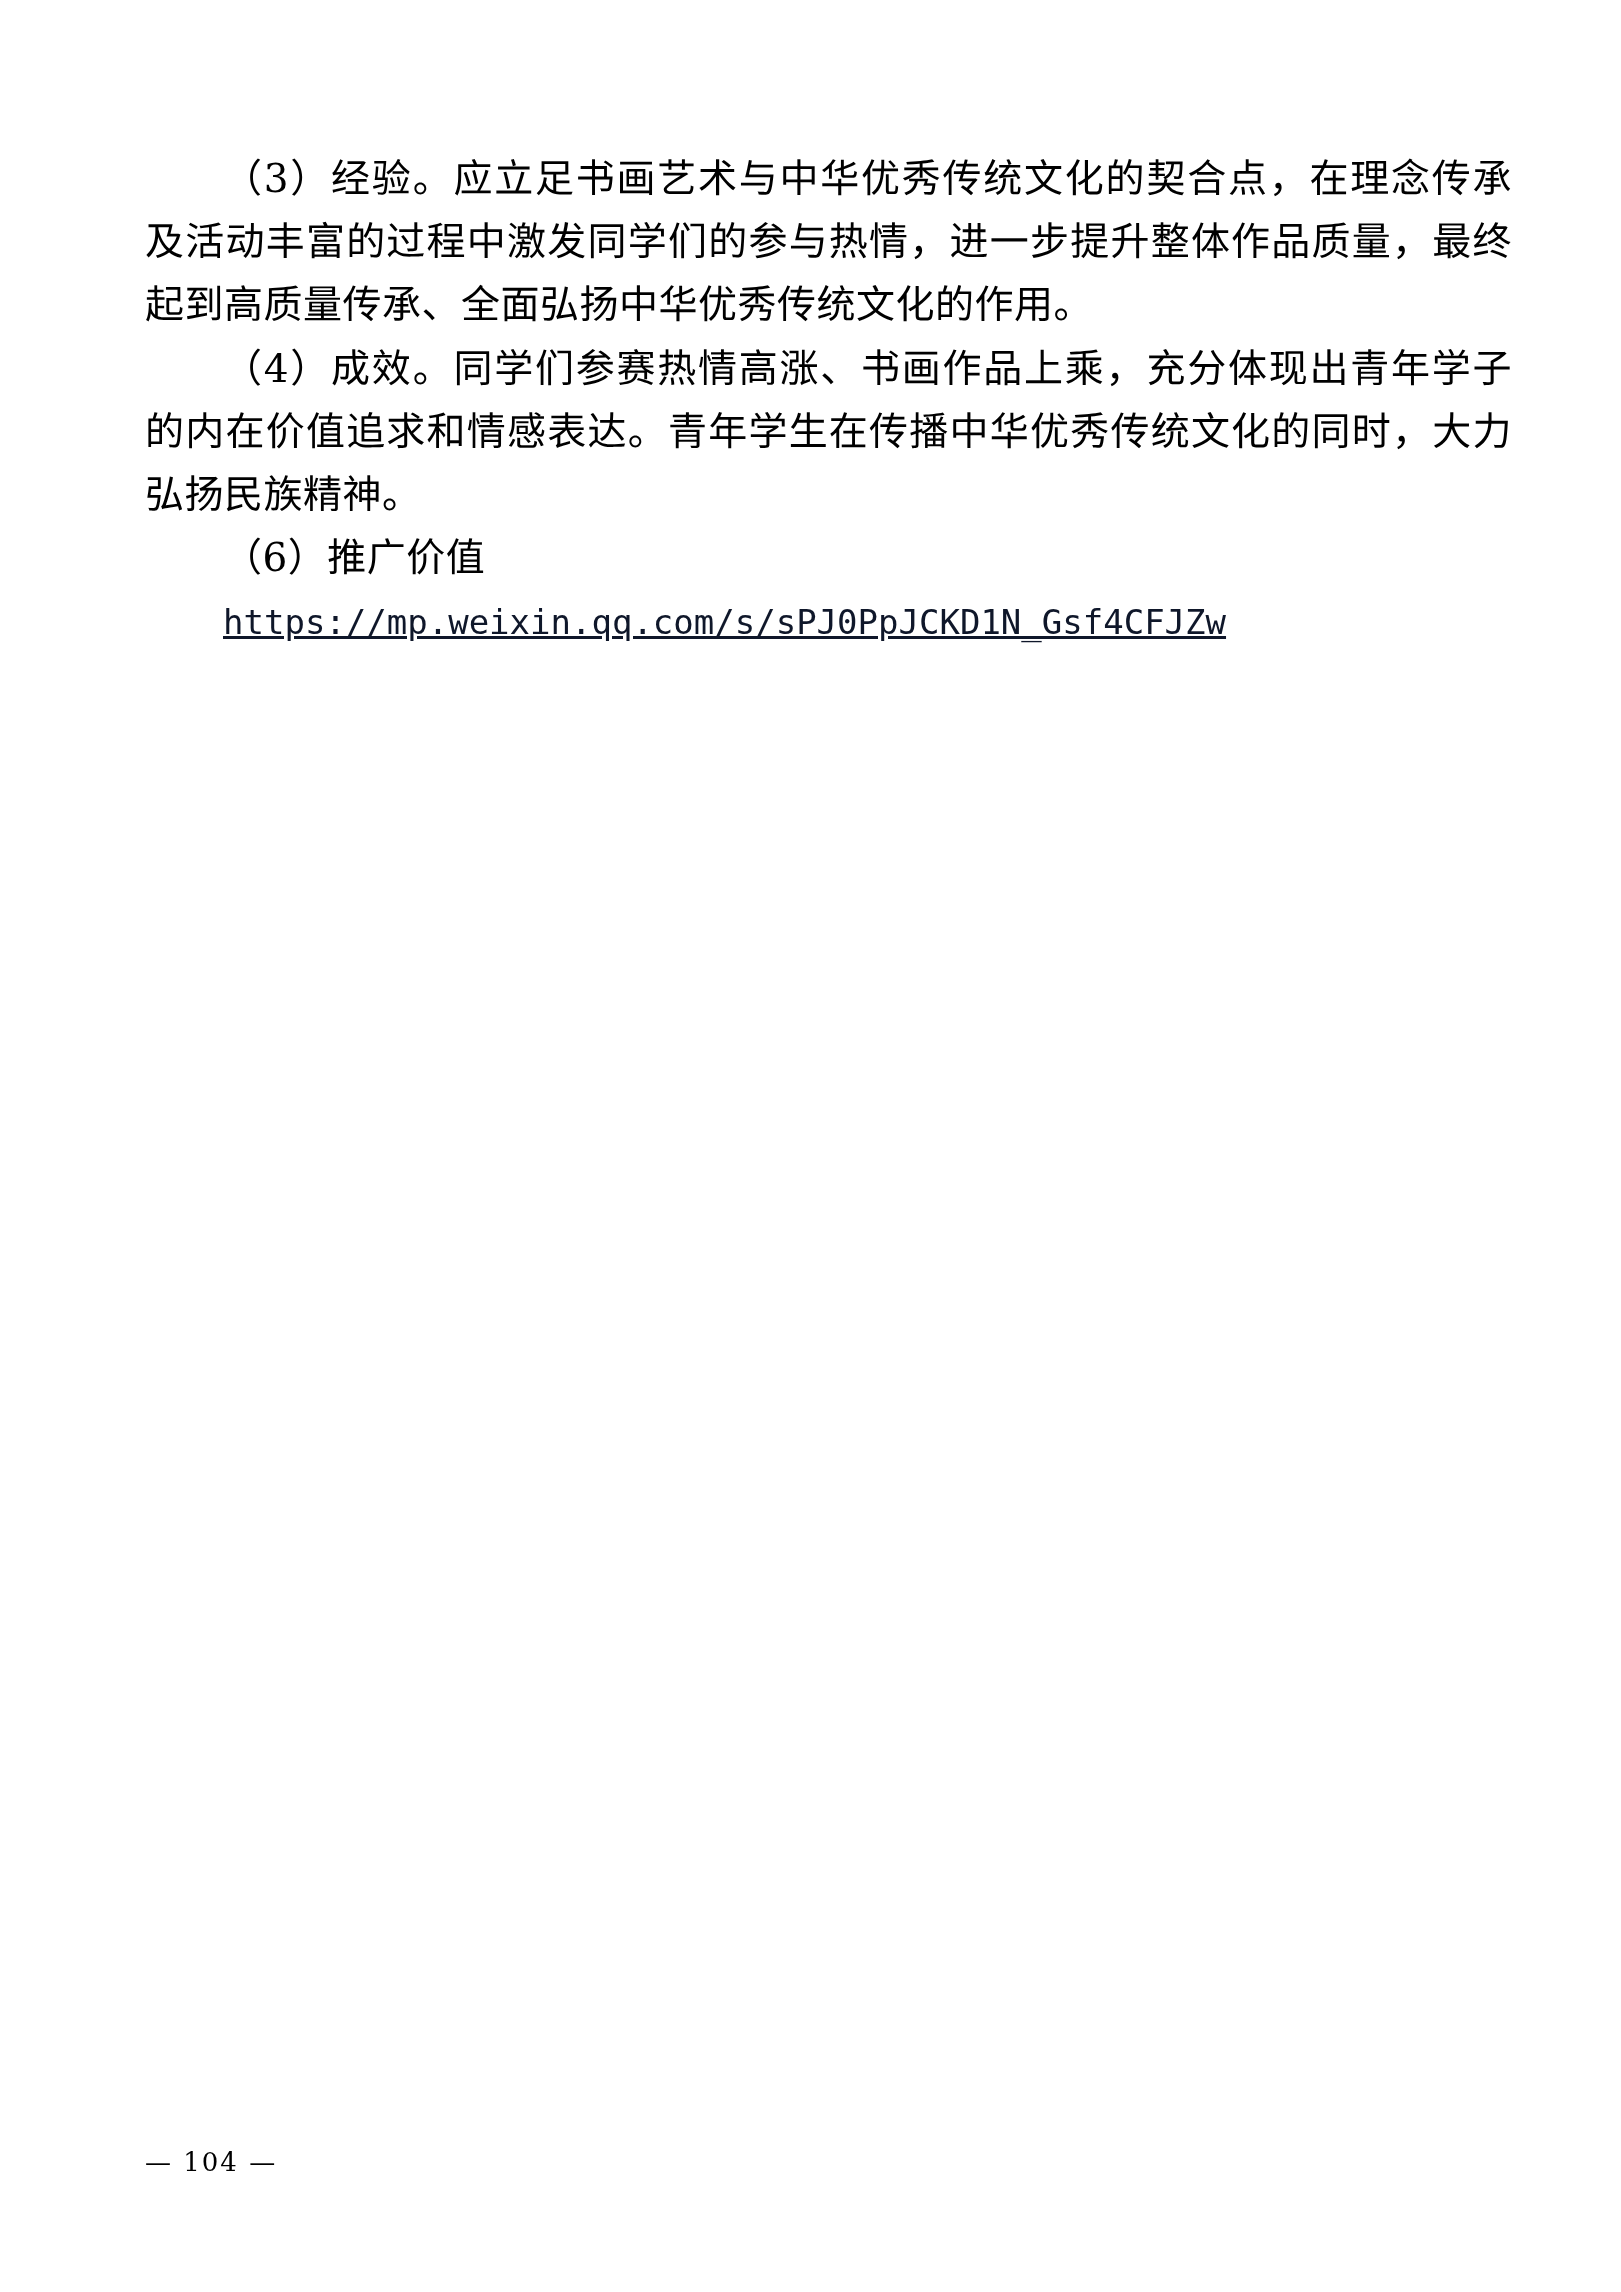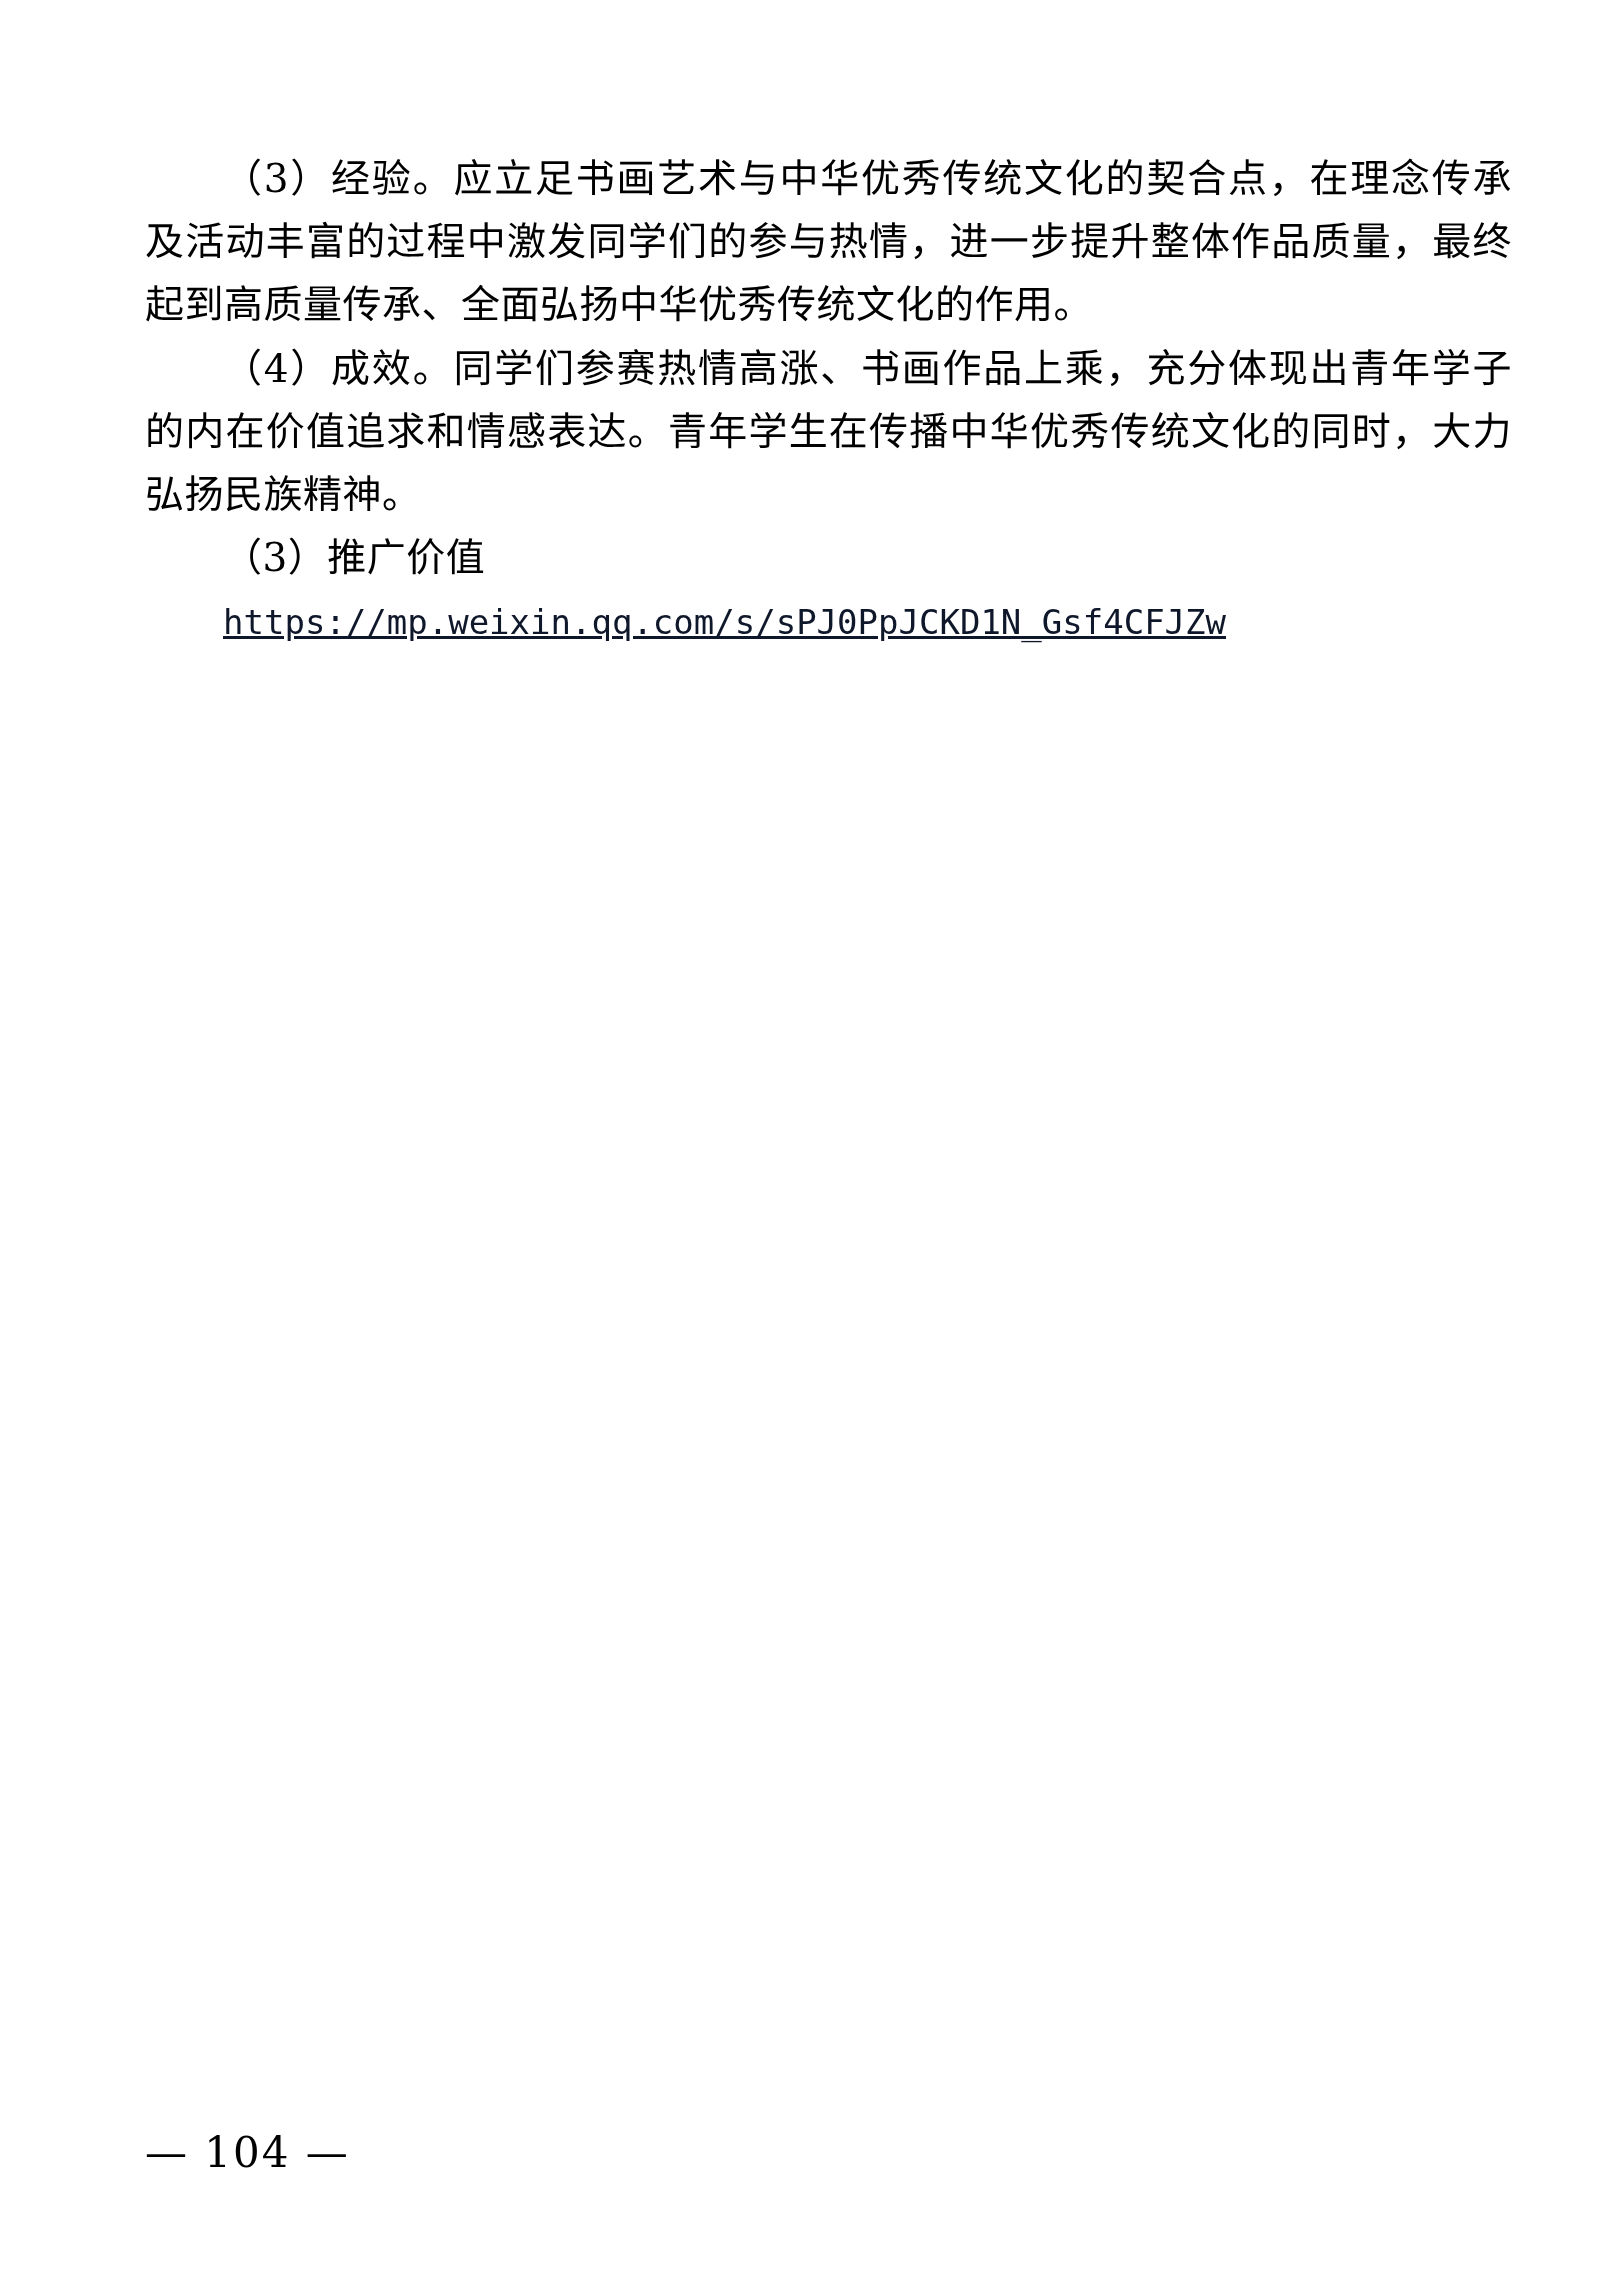--- a/index.html
+++ b/index.html
@@ -38,37 +38,37 @@
     text-decoration: underline;
     font-family: "DejaVu Sans Mono", "Liberation Mono", monospace;
     font-size: 34px;
     letter-spacing: 0px;
     word-break: break-all;
   }
   .page-number {
     position: absolute;
     left: 145px;
     bottom: 116px;
-    font-size: 42px;
+    font-size: 26px;
     font-family: "DejaVu Serif", "Liberation Serif", serif;
     letter-spacing: 2px;
   }
 </style>
 </head>
 <body>
 
 <div class="page">
 
   <div class="body-text">
 
     <p class="para">（3）经验。应立足书画艺术与中华优秀传统文化的契合点，在理念传承及活动丰富的过程中激发同学们的参与热情，进一步提升整体作品质量，最终起到高质量传承、全面弘扬中华优秀传统文化的作用。</p>
 
     <p class="para">（4）成效。同学们参赛热情高涨、书画作品上乘，充分体现出青年学子的内在价值追求和情感表达。青年学生在传播中华优秀传统文化的同时，大力弘扬民族精神。</p>
 
-    <p class="para">（3）推广价值</p>
+    <p class="para">（6）推广价值</p>
 
     <p class="link-para">
       <a class="doc-link" href="#">https://mp.weixin.qq.com/s/sPJ0PpJCKD1N_Gsf4CFJZw</a>
     </p>
 
 
 
 
 
   </div>

